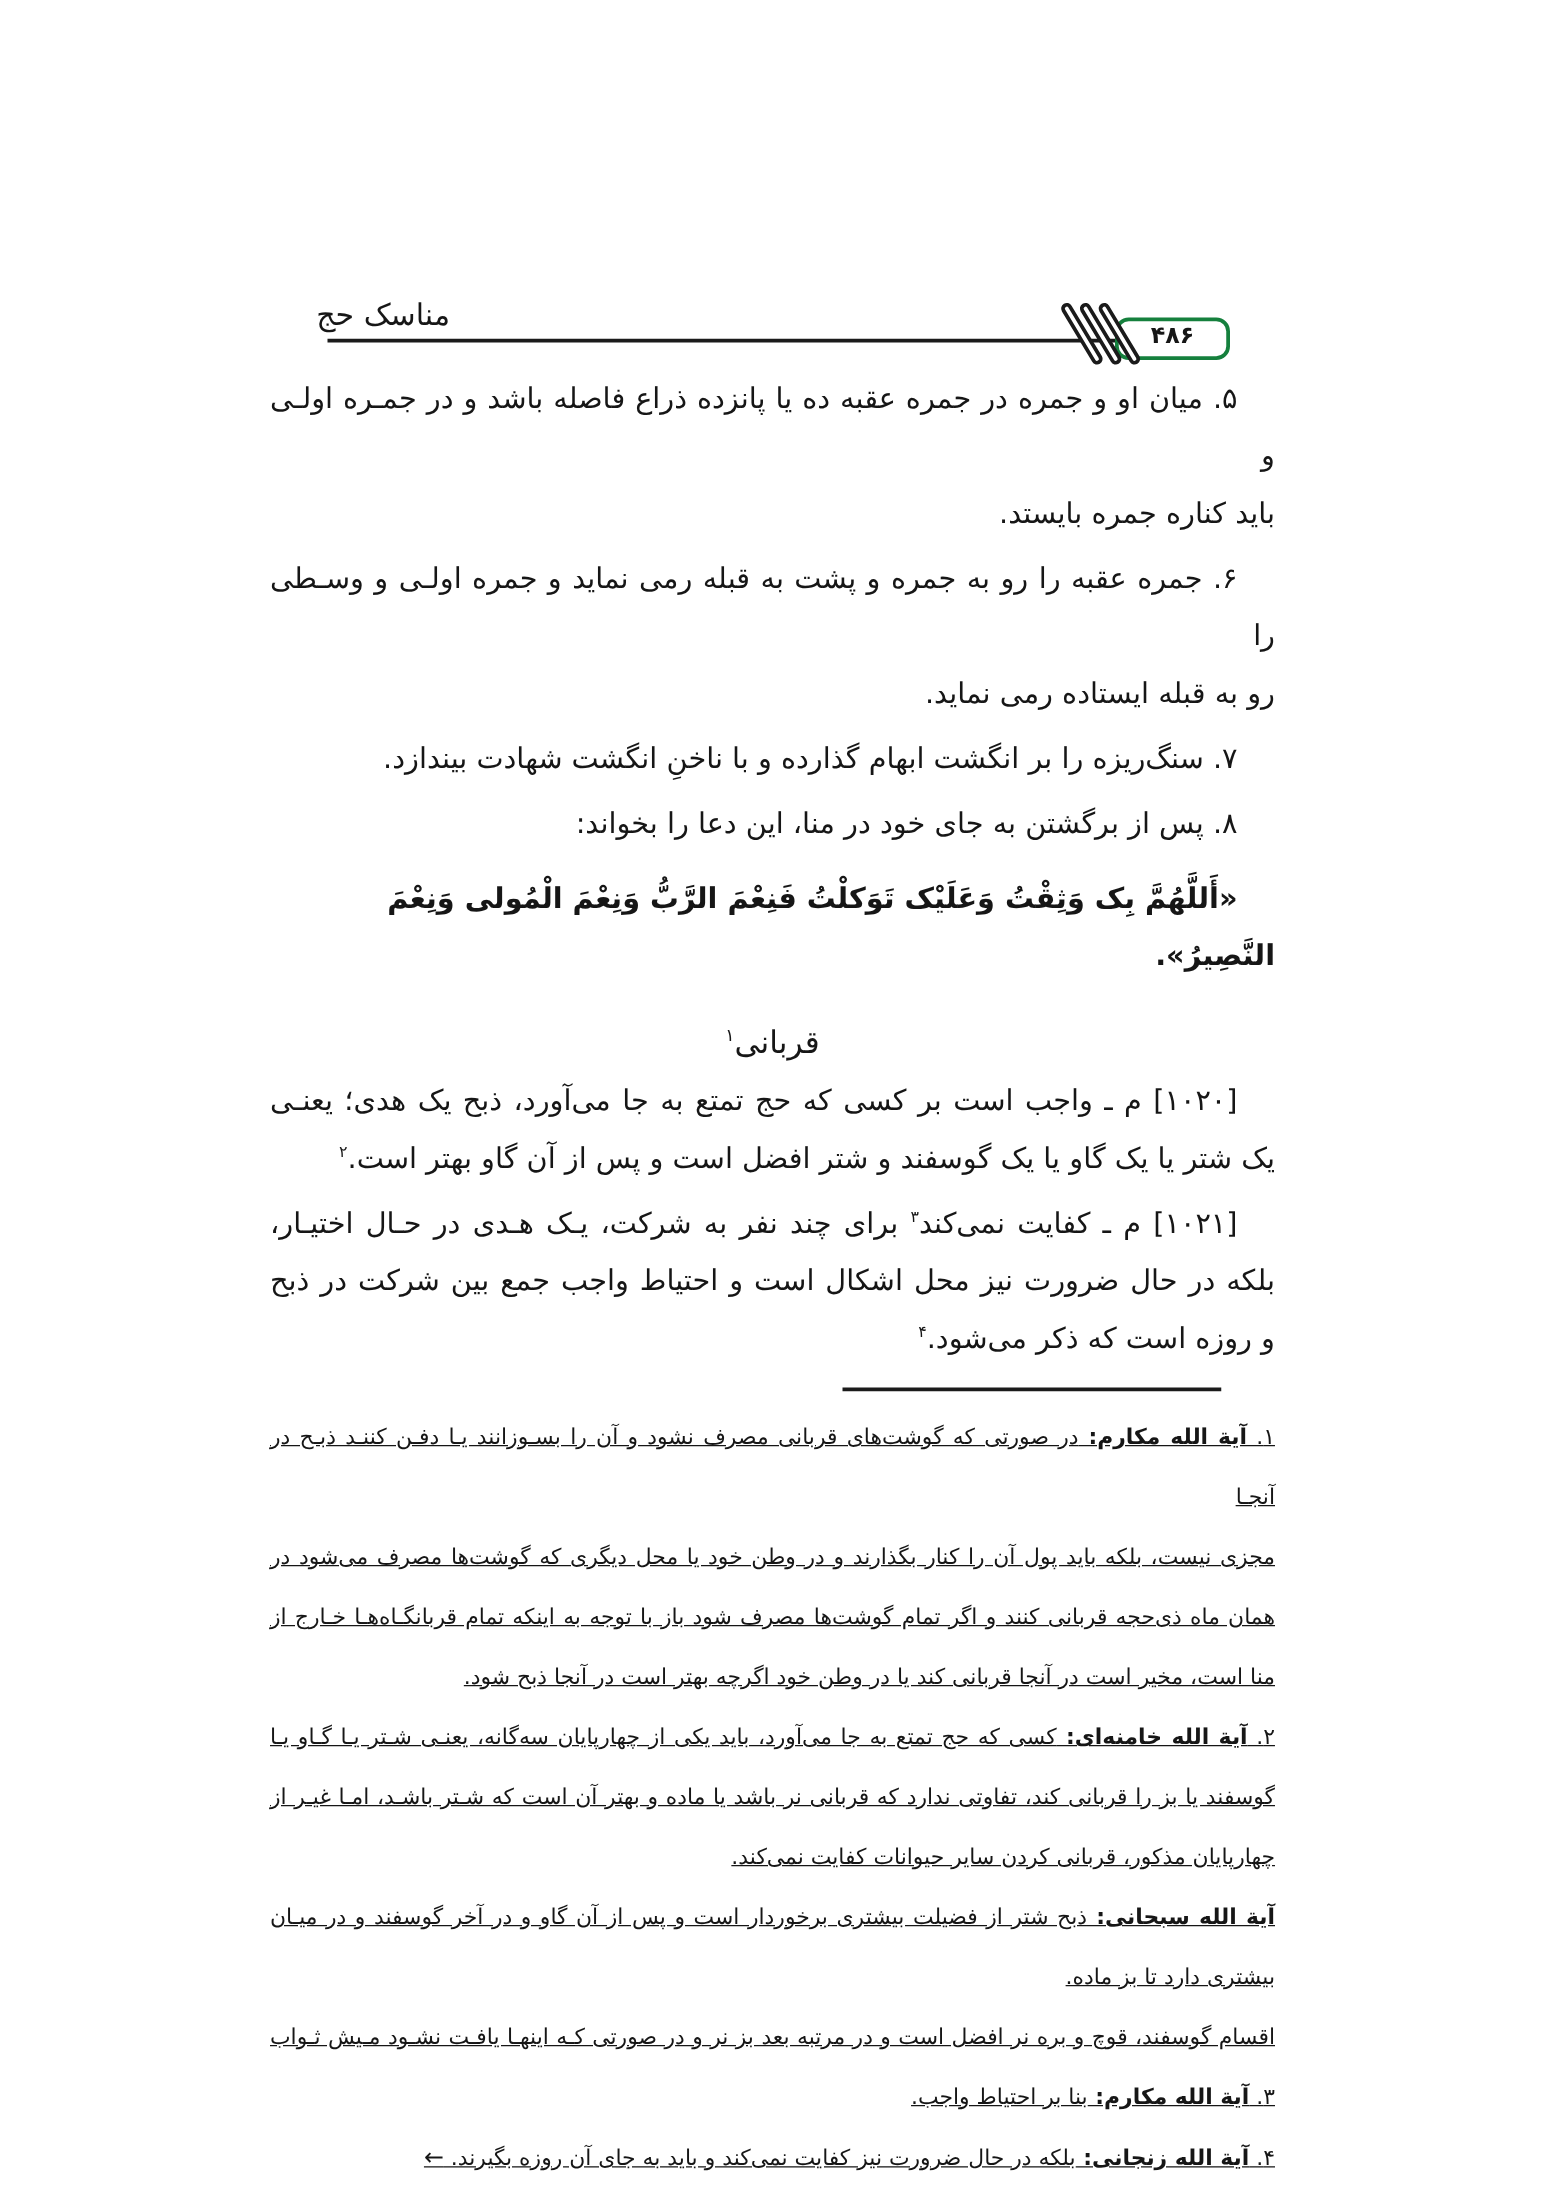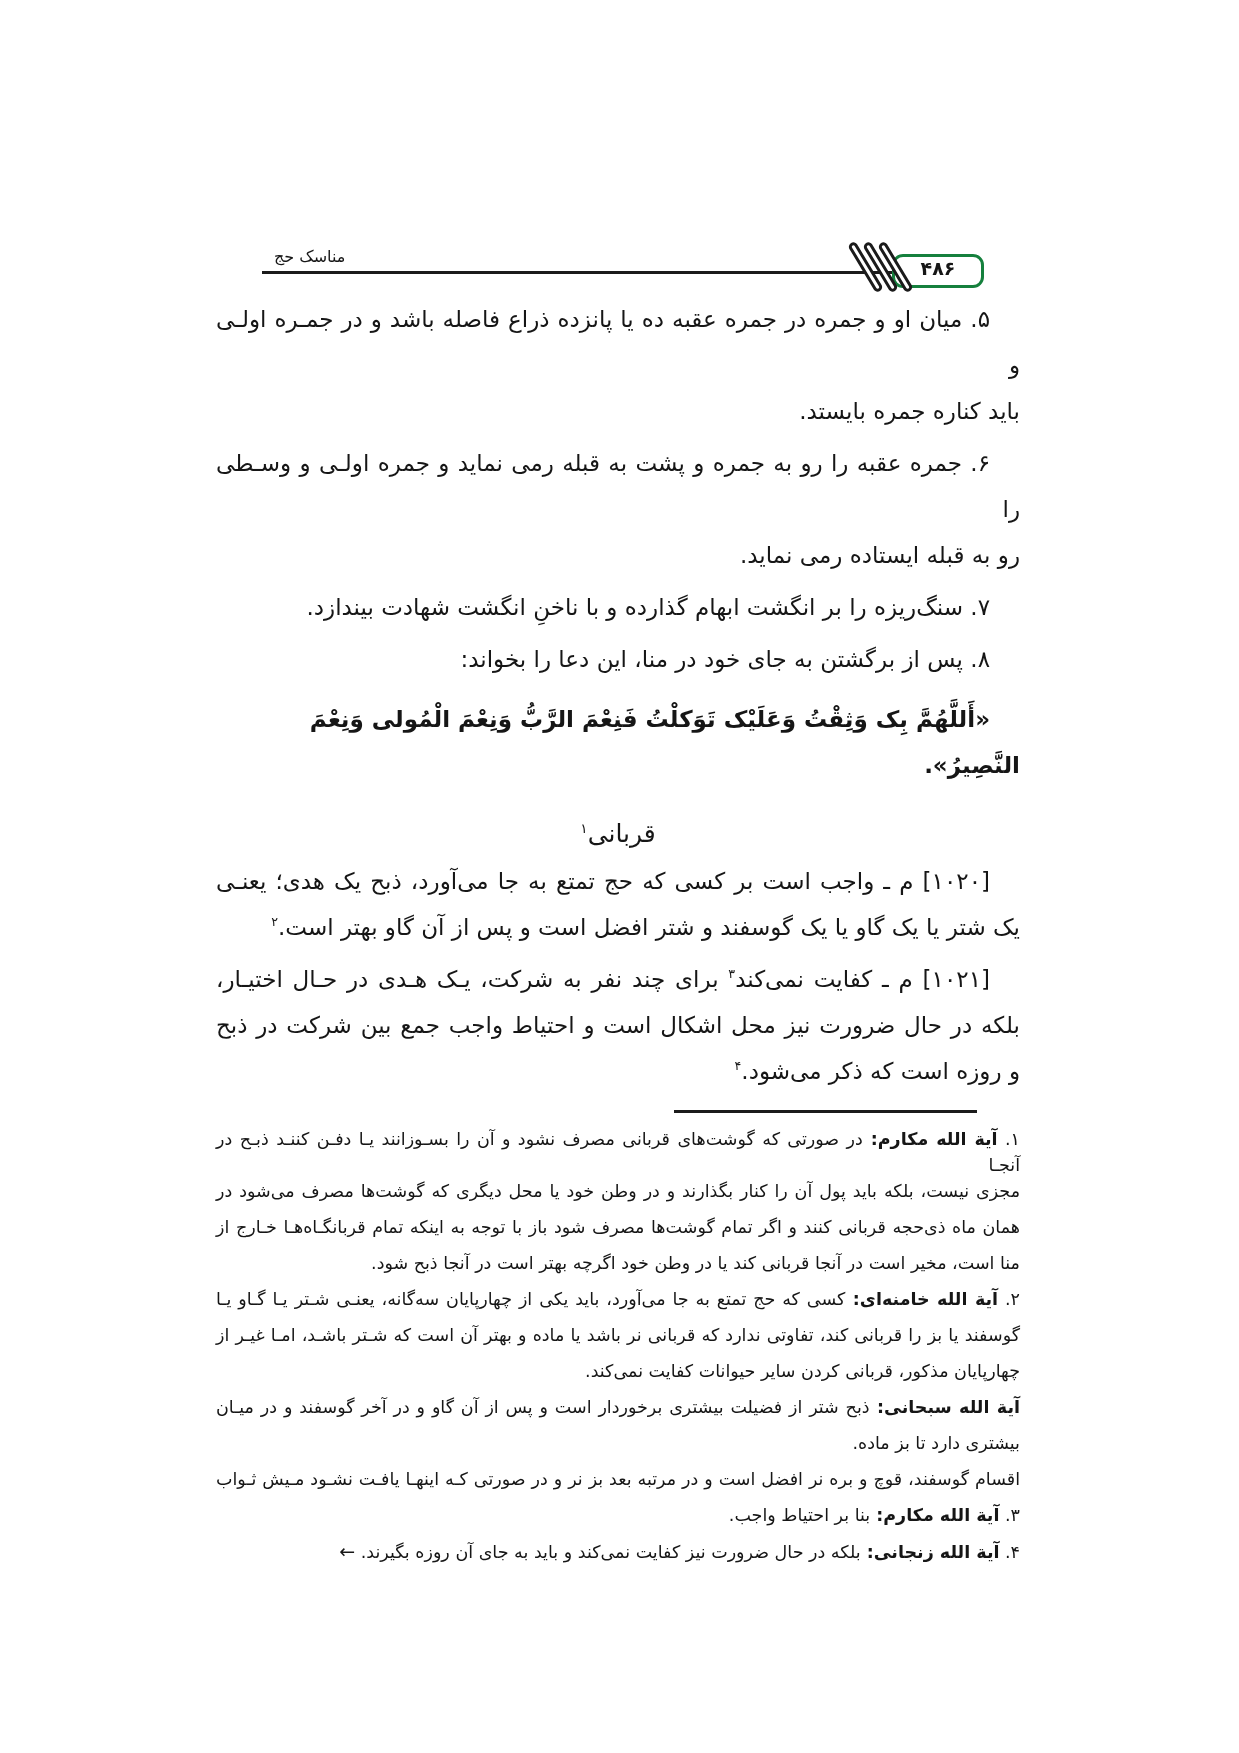--- a/index.html
+++ b/index.html
@@ -10,21 +10,21 @@
     background:#ffffff;
     color:#161616;
     font-family:"DejaVu Sans", sans-serif;
     direction:rtl;
     overflow:hidden;
   }
   .content { position:absolute; top:243px; right:219px; left:216px; }
 
   
   .page-header { position:relative; height:26px; }
-  .h-title { position:absolute; left:58px; bottom:3px; font-size:16px; letter-spacing:0.5px; }
+  .h-title { position:absolute; left:37px; bottom:3px; font-size:24px; letter-spacing:0.5px; }
   .h-rule  { position:absolute; left:46px; right:38px; bottom:-5px; height:3px; background:#1b1b1b; z-index:1; }
   .h-tab {
     position:absolute; right:36px; bottom:-19px;
     width:92px; height:34px;
     background:#fff; border:3px solid #15803d; border-radius:11px;
     display:flex; align-items:flex-start; justify-content:center;
     font-size:19px; font-weight:700; z-index:2;
   }
   .h-stripes { position:absolute; right:116px; bottom:-32px; width:80px; height:64px; z-index:3; }
   .h-stripes i {
@@ -45,21 +45,21 @@
   .ind  { text-indent:30px; }
   .para { margin-bottom:6px; }
   .dua  { font-weight:700; margin-top:14px; font-size:23px; }
   .section-title {
     margin-top:22px; text-align:center;
     font-size:25px; font-weight:400; line-height:48px;
   }
   sup { font-size:0.55em; vertical-align:super; line-height:0; }
 
   
-  .footnotes { margin-top:16px; font-size:17.5px; line-height:26px; }
+  .footnotes { margin-top:16px; font-size:17.5px; line-height:48px;text-decoration:underline; }
   .fn-sep { width:303px; height:3px; background:#1b1b1b; margin:0 43px 13px auto; }
   .fln { min-height:36px; }
   .fn-name { font-weight:700; }
   .fn-num { }
   .arrow { font-size:19px; }
 </style>
 </head>
 <body>
 
 <div class="page">

